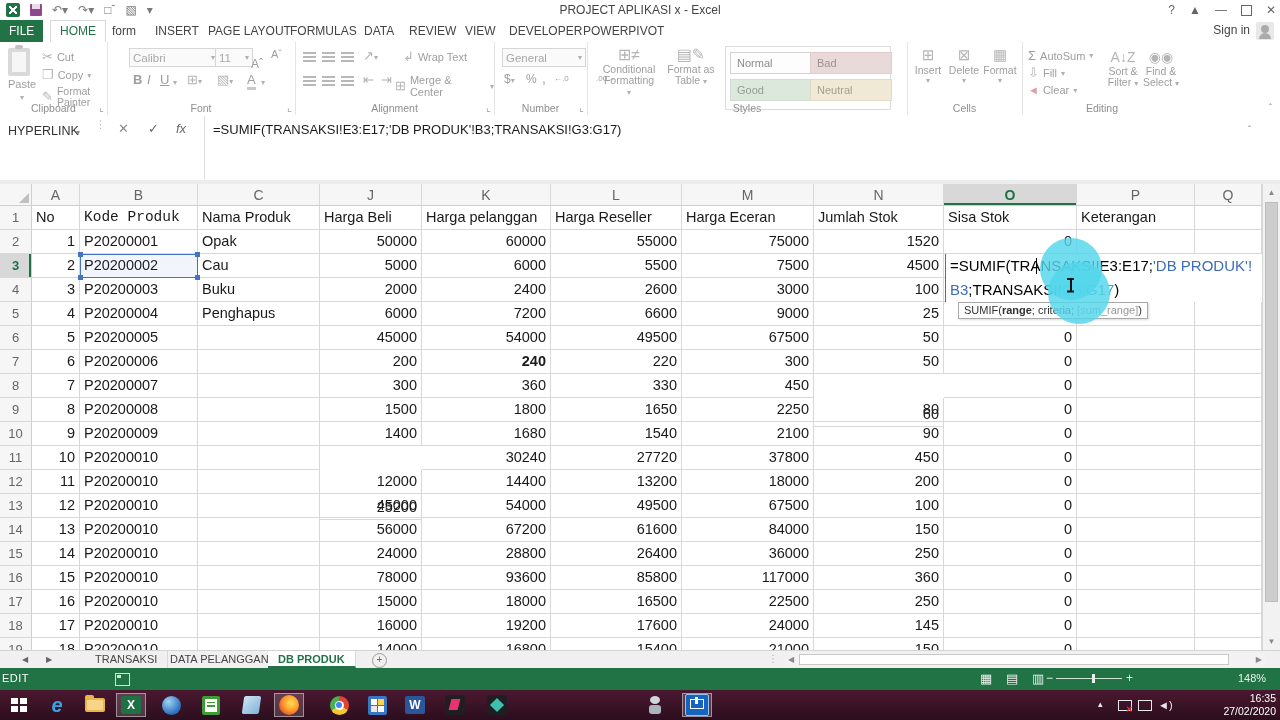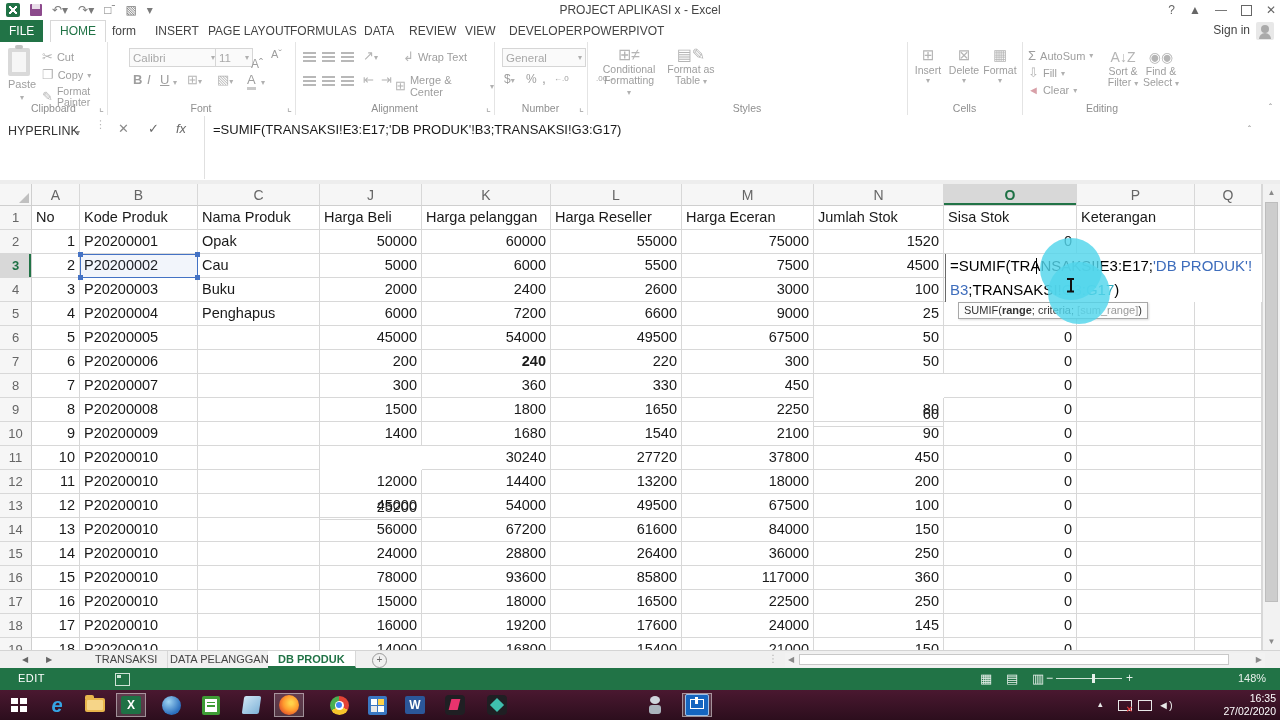--- a/index.html
+++ b/index.html
@@ -105,21 +105,21 @@
   .stab{position:absolute;top:0;height:17px;line-height:17px;font-size:11px;color:#444;padding:0 10px;border-right:1px solid #d8d8d8;}
   .stab.active{background:#fff;color:#217346;font-weight:bold;border-bottom:2px solid #217346;box-sizing:border-box;}
   .newsheet{position:absolute;top:2px;width:13px;height:13px;border:1px solid #9a9a9a;border-radius:50%;
             color:#6a6a6a;font-size:10px;line-height:12px;text-align:center;}
   .hscroll{position:absolute;top:2px;height:14px;background:#f2f2f2;}
   .hthumb{position:absolute;top:1px;height:11px;background:#fff;border:1px solid #c8c8c8;box-sizing:border-box;}
   .harrow{font-size:8px;color:#8a8a8a;position:absolute;top:2px;}
 
   
   .statusbar{position:absolute;left:0;top:668px;width:1280px;height:22px;background:#217346;color:#fff;}
-  .smode{position:absolute;left:18px;top:4px;font-size:11px;letter-spacing:.5px;}
+  .smode{position:absolute;left:2px;top:4px;font-size:11px;letter-spacing:.5px;}
   .macroico{position:absolute;left:115px;top:5px;width:13px;height:11px;border:1px solid #cfe3d6;}
   .macroico:before{content:"";position:absolute;left:1px;top:1px;width:4px;height:3px;background:#cfe3d6;}
   .viewico{position:absolute;top:3px;font-size:13px;color:#e8f0eb;}
   .zoomtrack{position:absolute;left:1056px;top:10px;width:66px;height:1px;background:#cfe3d6;}
   .zoomthumb{position:absolute;left:1092px;top:6px;width:3px;height:9px;background:#e8f0eb;}
   .zoomsym{position:absolute;top:3px;font-size:12px;color:#e8f0eb;}
   .zoomval{position:absolute;left:1238px;top:4px;font-size:11px;color:#e8f0eb;}
 
   
   .taskbar{position:absolute;left:0;top:690px;width:1280px;height:30px;
@@ -298,20 +298,26 @@
       <div class="abs" style="left:14px;top:4px;width:56px;text-align:center;">
         <span class="ico-box" style="font-size:16px;">⊞≠</span>
         <div class="tiny dis" style="line-height:11px;"><span>Conditional</span><br>
           <span>Formatting</span> <span class="ddar">▾</span></div>
       </div>
       <div class="abs" style="left:78px;top:4px;width:52px;text-align:center;">
         <span class="ico-box" style="font-size:16px;">▤✎</span>
         <div class="tiny dis" style="line-height:11px;"><span>Format as</span><br>
           <span>Table</span> <span class="ddar">▾</span></div>
       </div>
+      <div class="abs" style="left:138px;top:4px;width:164px;height:62px;border:1px solid #dcdcdc;">
+        <div class="gal" style="left:4px;top:5px;background:#fdfdfd;color:#8b8b8b;">Normal</div>
+        <div class="gal" style="left:84px;top:5px;background:#e9dada;color:#a08f8f;border-color:#e0cccc;">Bad</div>
+        <div class="gal" style="left:4px;top:32px;background:#dde8dd;color:#8fa08f;border-color:#cfdecf;">Good</div>
+        <div class="gal" style="left:84px;top:32px;background:#efe9d5;color:#a8a08a;border-color:#e2dac2;">Neutral</div>
+      </div>
 
       <div class="grplabel">Styles</div>
     </div>
 
     <div class="rgroup" style="left:907px;width:115px;">
       <div class="cellbtn" style="left:4px;">
         <div class="cellico">⊞</div>
         <div class="tiny dis">Insert</div>
           <div class="ddar">▾</div>
         </div>
@@ -379,21 +385,21 @@
       <div class="colhdr" style="left: 320px; width: 102px;">J</div>
       <div class="colhdr" style="left: 422px; width: 129px;">K</div>
       <div class="colhdr" style="left: 551px; width: 131px;">L</div>
       <div class="colhdr" style="left: 682px; width: 132px;">M</div>
       <div class="colhdr" style="left: 814px; width: 130px;">N</div>
       <div class="colhdr sel" style="left: 944px; width: 133px;">O</div>
       <div class="colhdr" style="left: 1077px; width: 118px;">P</div>
       <div class="colhdr" style="left: 1195px; width: 67px;">Q</div>
       <div class="rowhdr" style="top: 22px;">1</div>
       <div class="cell l" style="left: 32px; top: 22px; width: 48px;">No</div>
-      <div class="cell l" style="left: 80px; top: 22px; width: 118px;">Kode Produk</div>
+      <div class="cell l" style="left: 80px; top: 22px; width: 118px; font-family: Liberation Mono, monospace;">Kode Produk</div>
       <div class="cell l" style="left: 198px; top: 22px; width: 122px;">Nama Produk</div>
       <div class="cell l" style="left: 320px; top: 22px; width: 102px;">Harga Beli</div>
       <div class="cell l" style="left: 422px; top: 22px; width: 129px;">Harga pelanggan</div>
       <div class="cell l" style="left: 551px; top: 22px; width: 131px;">Harga Reseller</div>
       <div class="cell l" style="left: 682px; top: 22px; width: 132px;">Harga Eceran</div>
       <div class="cell l" style="left: 814px; top: 22px; width: 130px;">Jumlah Stok</div>
       <div class="cell l" style="left: 944px; top: 22px; width: 133px;">Sisa Stok</div>
       <div class="cell l" style="left: 1077px; top: 22px; width: 118px;">Keterangan</div>
       <div class="cell l" style="left: 1195px; top: 22px; width: 67px;"></div>
       <div class="rowhdr" style="top: 46px;">2</div>

